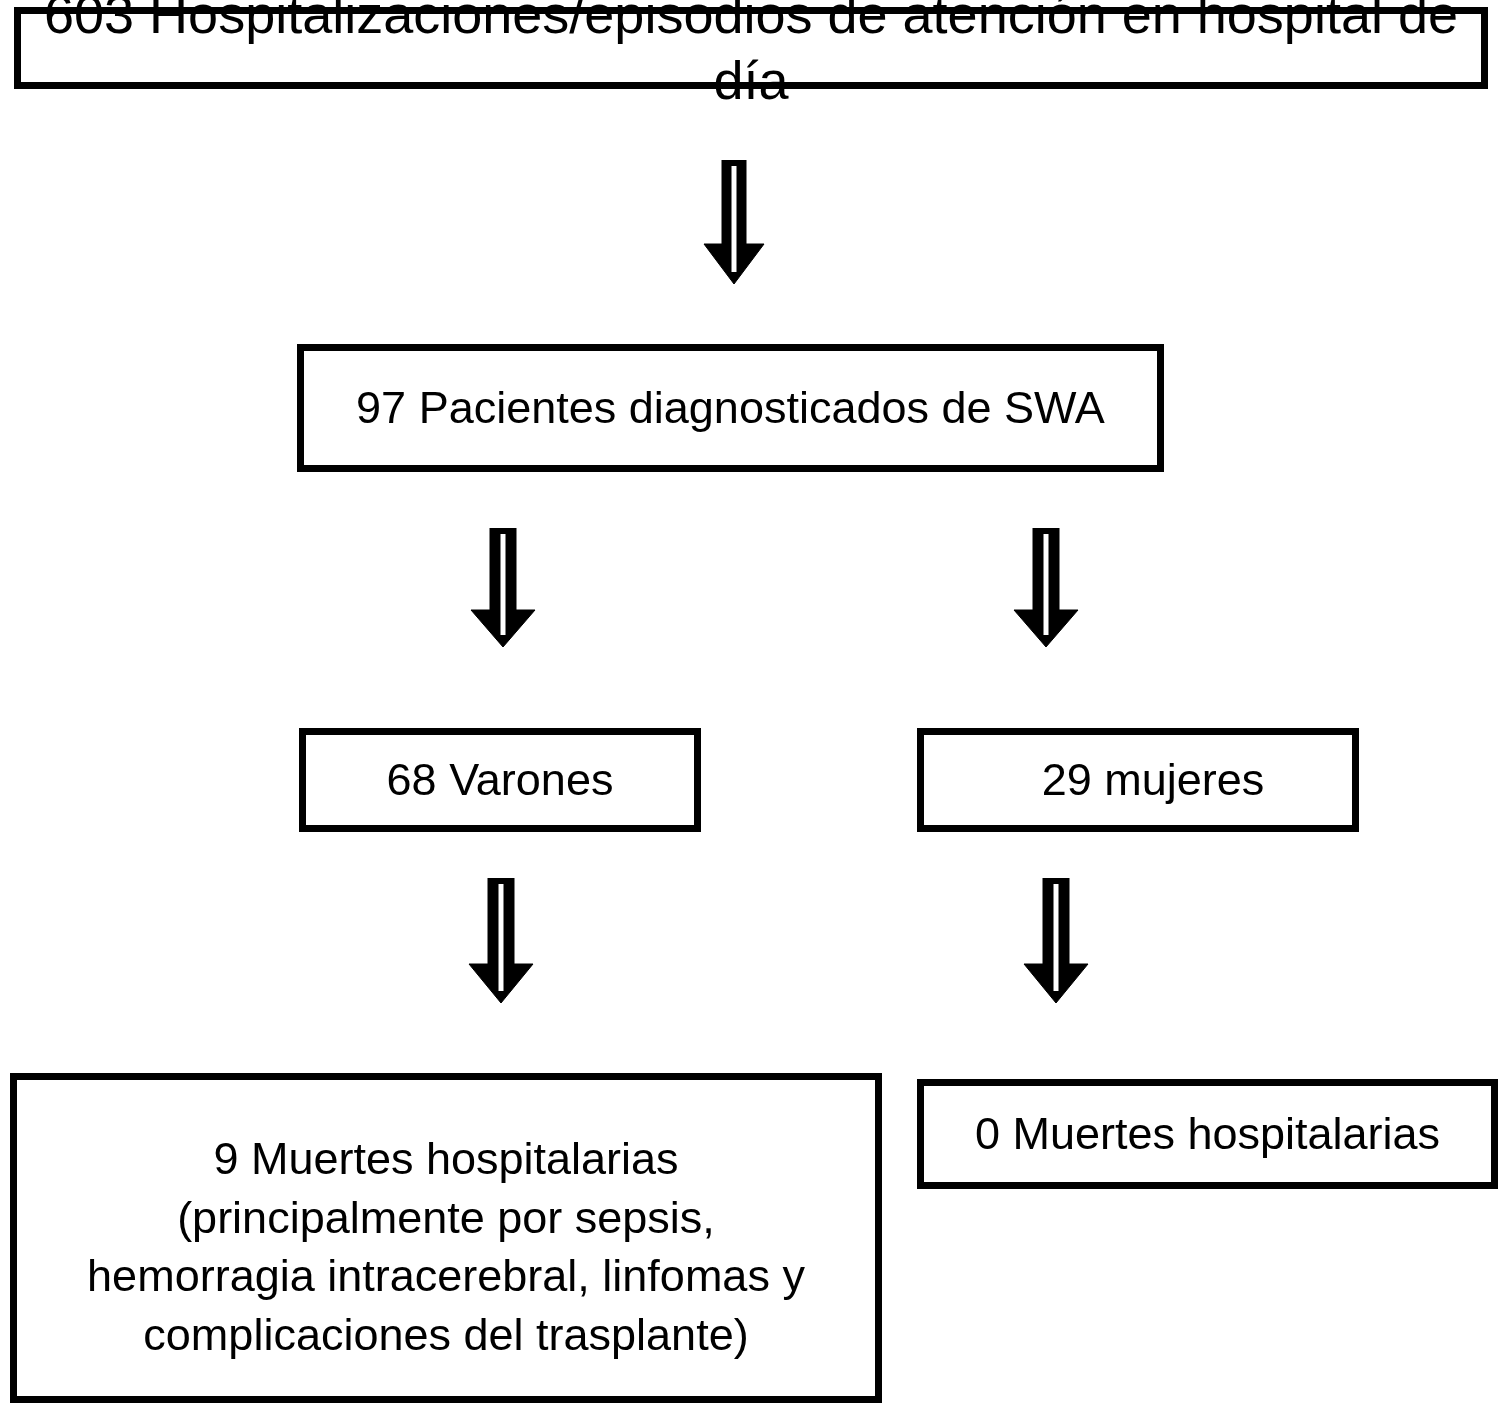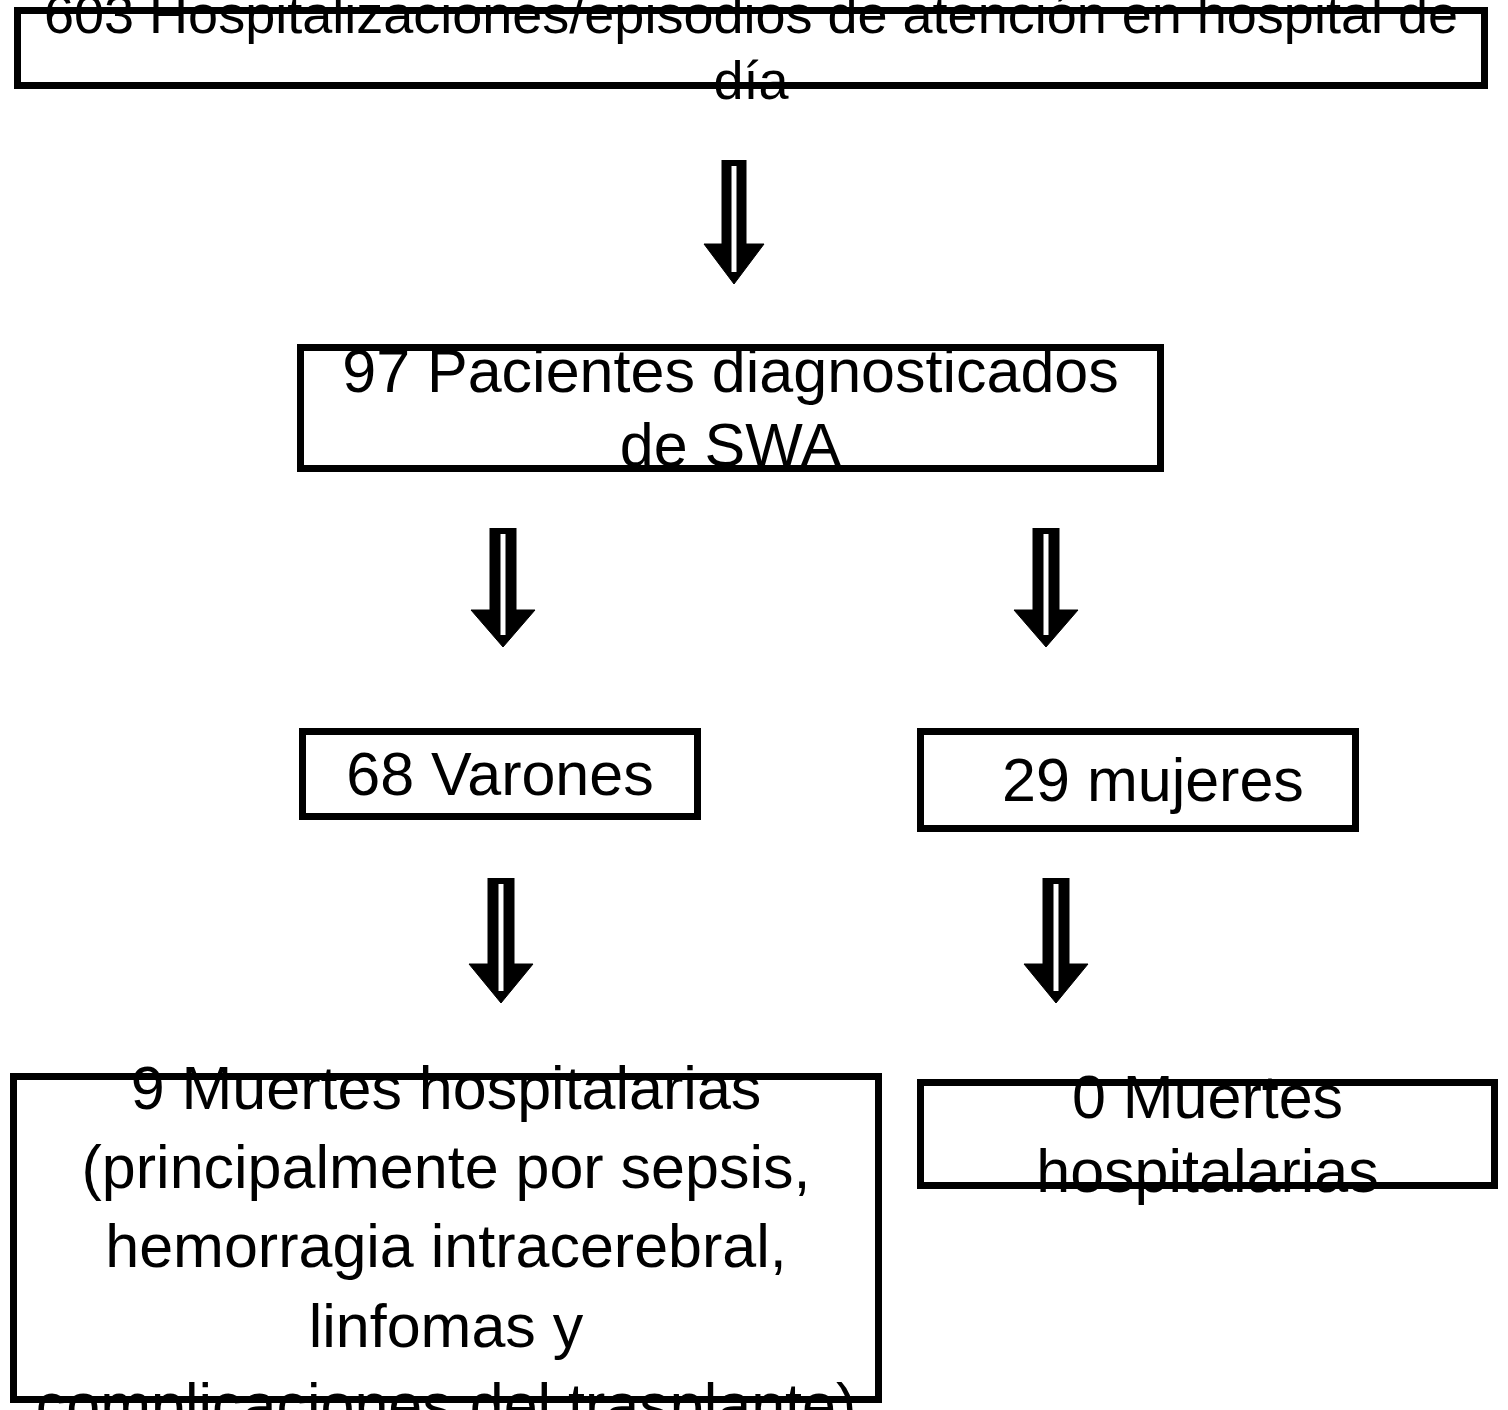--- a/index.html
+++ b/index.html
@@ -22,40 +22,40 @@
     position: absolute;
     box-sizing: border-box;
     border: 7px solid #000000;
     background: #ffffff;
     display: flex;
     align-items: center;
     justify-content: center;
     text-align: center;
   }
   .node-text {
-    font-size: 61px;
+    font-size: 45px;
     line-height: 1.22;
     color: #000000;
     font-weight: 400;
     white-space: pre-line;
     padding: 0 10px;
   }
 
   
   #node-hospitalizations {
     left: 14px;  top: 7px;   width: 1474px; height: 82px;
   }
   #node-hospitalizations .node-text { font-size: 54px; }
 
   #node-patients {
     left: 297px; top: 344px; width: 867px;  height: 128px;
   }
 
   #node-men {
-    left: 299px; top: 728px; width: 402px;  height: 92px;
+    left: 299px; top: 728px; width: 402px;  height: 104px;
   }
 
   #node-women {
     left: 917px; top: 728px; width: 442px;  height: 104px; padding-left: 30px;
   }
 
   #node-deaths-men {
     left: 10px;  top: 1073px; width: 872px; height: 330px;
   }
   #node-deaths-men .node-text { line-height: 1.30; margin-top: 18px; }

